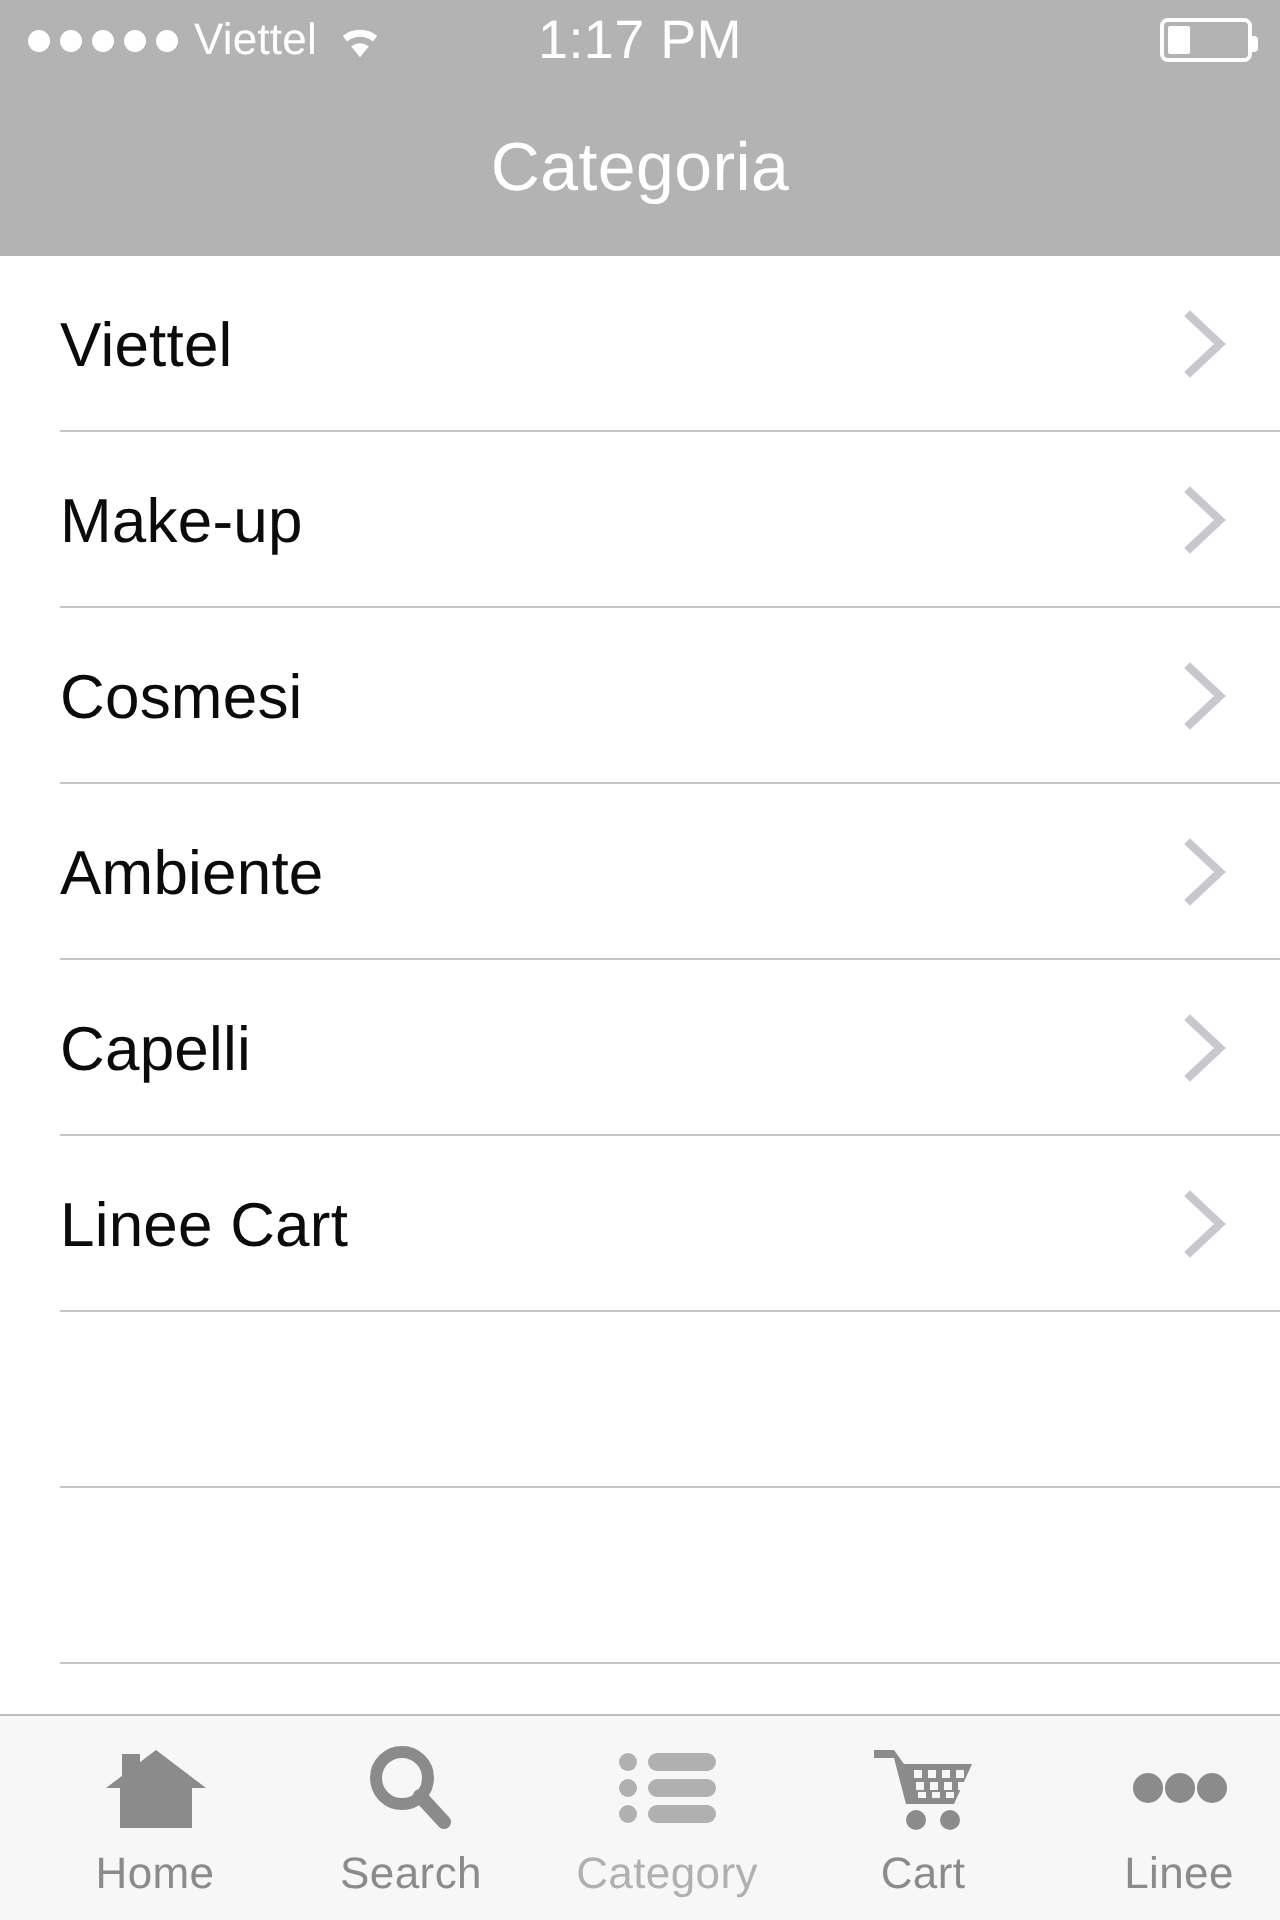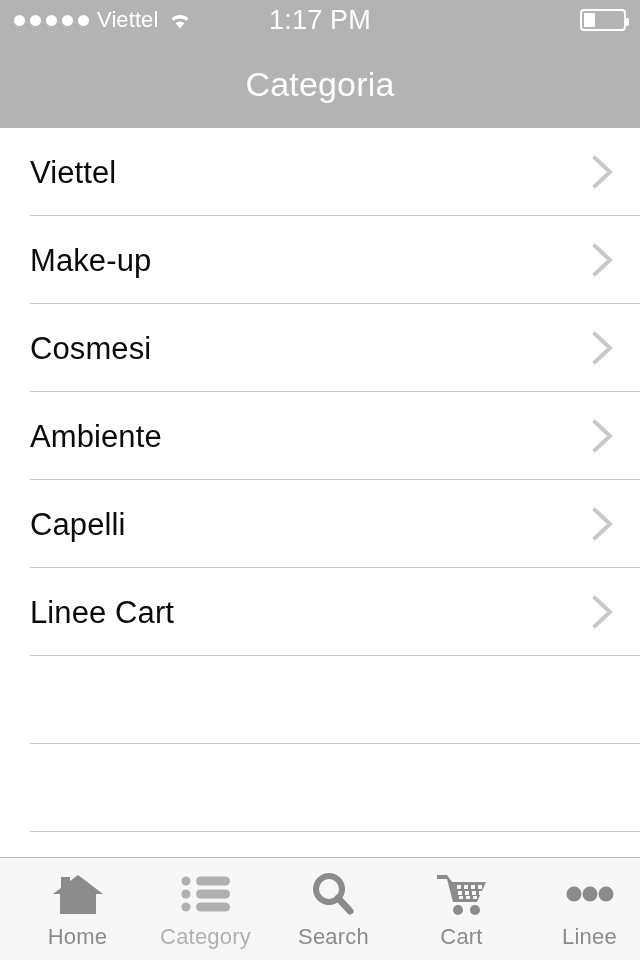--- a/index.html
+++ b/index.html
@@ -327,42 +327,42 @@
     <div class="tab">
       <span class="tab-icon">
         <svg viewBox="0 0 52 48" width="52" height="48">
           <rect x="9" y="7" width="9" height="16" fill="#8b8b8b"></rect>
           <path d="M26 5 L51 24 L44 24 L44 44 L8 44 L8 24 L1 24 Z" fill="#8b8b8b"></path>
         </svg>
       </span>
       <span class="tab-label">Home</span>
     </div>
 
+    <div class="tab">
+      <span class="tab-icon">
+        <svg viewBox="0 0 52 48" width="52" height="48">
+          <circle cx="21" cy="19" r="13" fill="none" stroke="#8b8b8b" stroke-width="6"></circle>
+          <line x1="30" y1="28" x2="42" y2="41" stroke="#8b8b8b" stroke-width="7" stroke-linecap="round"></line>
+        </svg>
+      </span>
+      <span class="tab-label">Search</span>
+    </div>
+
     <div class="tab is-active">
       <span class="tab-icon">
         <svg viewBox="0 0 52 48" width="52" height="48">
           <circle cx="6" cy="11" r="4.5" fill="#b0b0b0"></circle>
           <rect x="16" y="6.5" width="34" height="9" rx="4.5" fill="#b0b0b0"></rect>
           <circle cx="6" cy="24" r="4.5" fill="#b0b0b0"></circle>
           <rect x="16" y="19.5" width="34" height="9" rx="4.5" fill="#b0b0b0"></rect>
           <circle cx="6" cy="37" r="4.5" fill="#b0b0b0"></circle>
           <rect x="16" y="32.5" width="34" height="9" rx="4.5" fill="#b0b0b0"></rect>
         </svg>
       </span>
       <span class="tab-label">Category</span>
-    </div>
-
-    <div class="tab">
-      <span class="tab-icon">
-        <svg viewBox="0 0 52 48" width="52" height="48">
-          <circle cx="21" cy="19" r="13" fill="none" stroke="#8b8b8b" stroke-width="6"></circle>
-          <line x1="30" y1="28" x2="42" y2="41" stroke="#8b8b8b" stroke-width="7" stroke-linecap="round"></line>
-        </svg>
-      </span>
-      <span class="tab-label">Search</span>
     </div>
 
     <div class="tab">
       <span class="tab-icon">
         <svg viewBox="0 0 56 48" width="56" height="48">
           <path d="M3 5 L13 5 L18 12 L52 12 L43 32 L19 32 L13 9 L3 9 Z" fill="#8b8b8b"></path>
           <g fill="#f7f7f7">
             <rect x="23" y="15" width="4" height="4"></rect>
             <rect x="30" y="15" width="4" height="4"></rect>
             <rect x="37" y="15" width="4" height="4"></rect>

